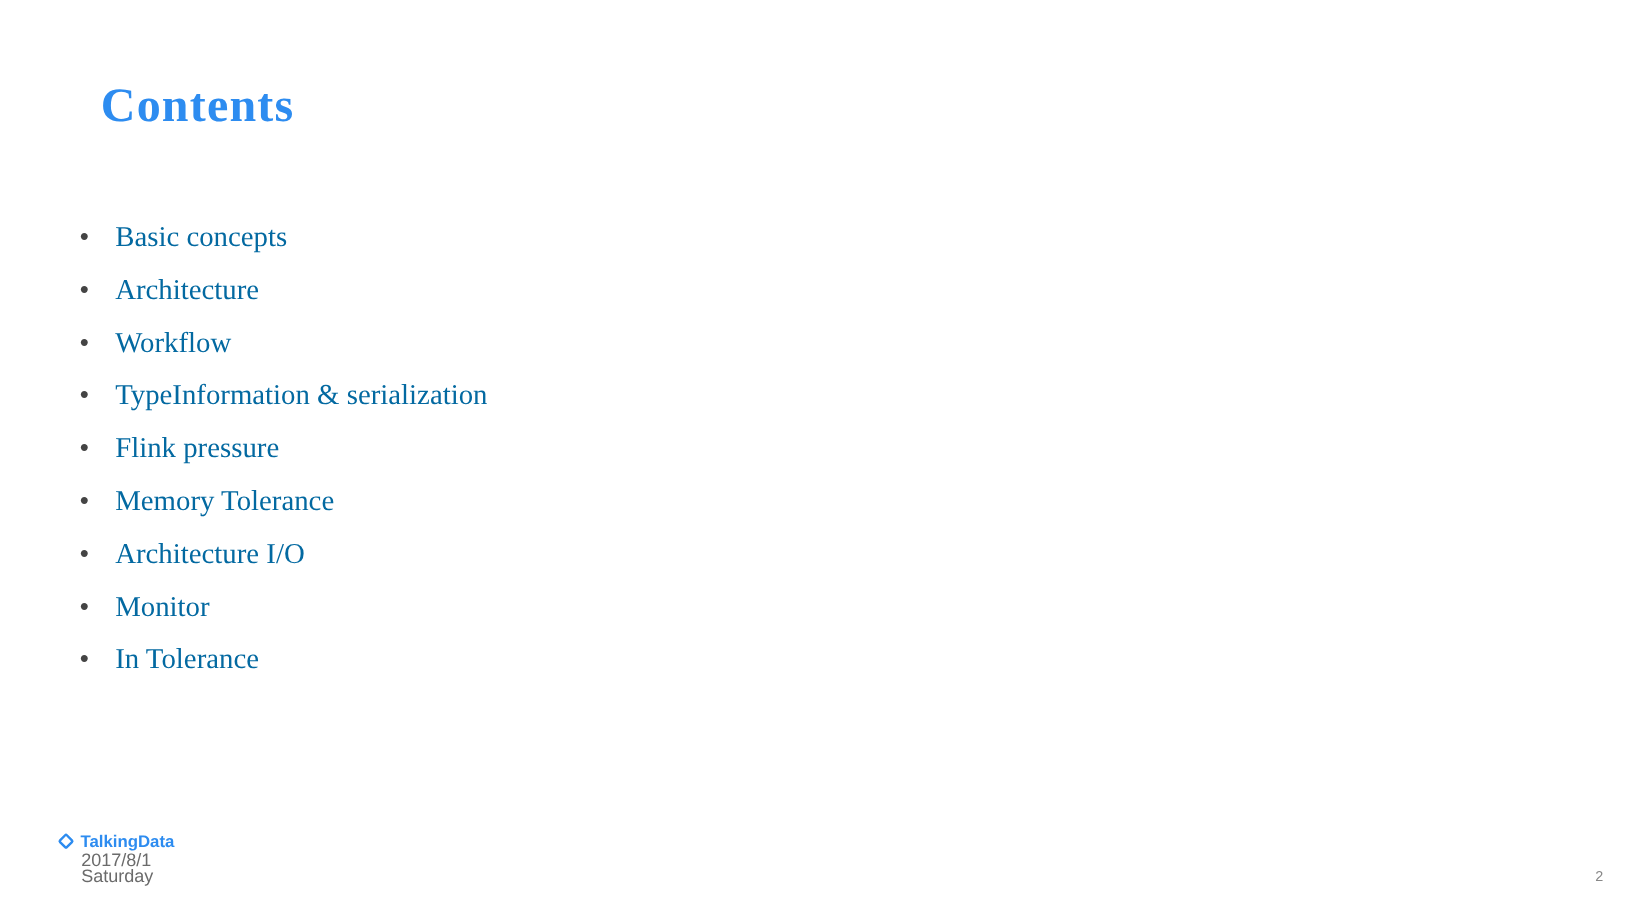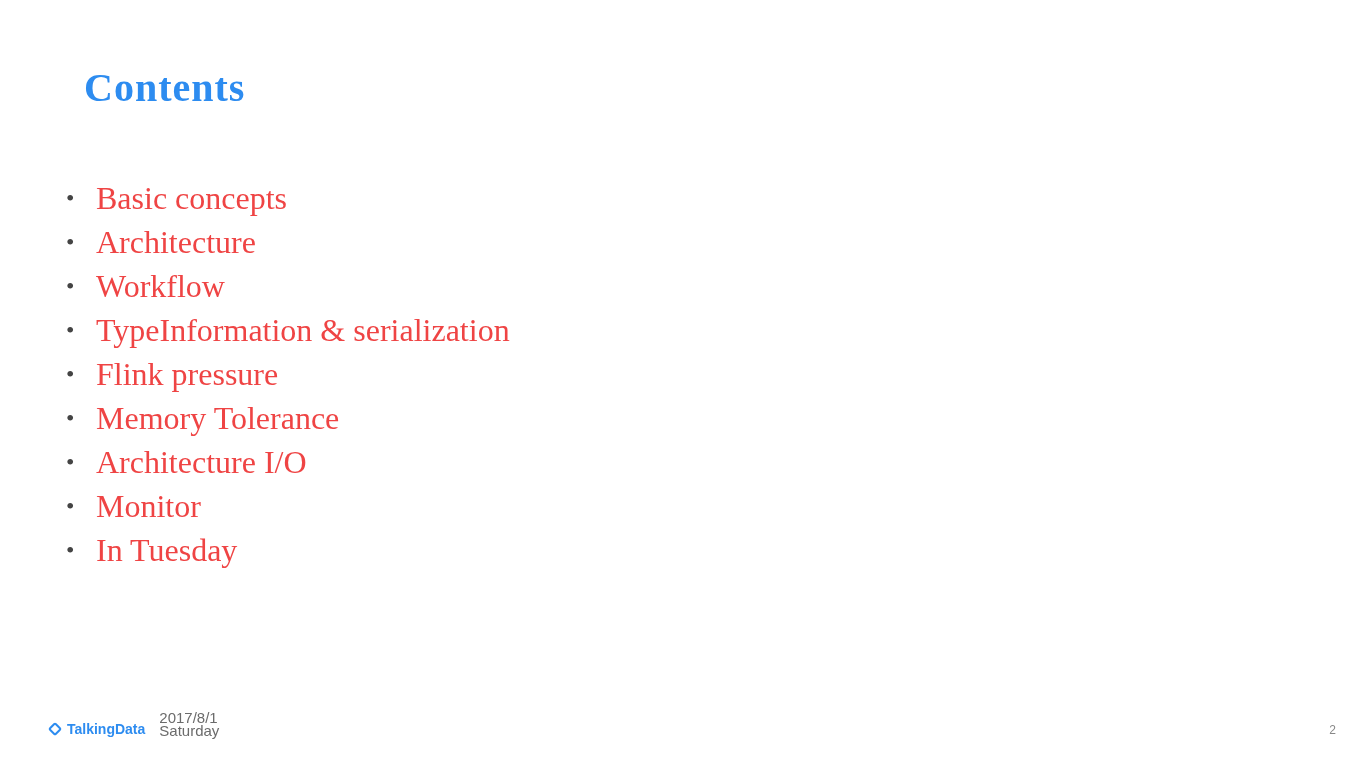--- a/index.html
+++ b/index.html
@@ -1,22 +1,22 @@
 <!DOCTYPE html>
 <html><head>
   <meta charset="utf-8">
   <style>
     * { margin: 0; padding: 0; box-sizing: border-box; }
     html, body { width: 1364px; height: 767px; background: #fff; font-family: "SimSun", "NSimSun", "FangSong", serif; overflow: hidden; position: relative; }
     .slide { position: relative; width: 100%; height: 100%; }
     .title { position: absolute; top: 64px; left: 56px; font-size: 40px; color: #2d8cf0; letter-spacing: 1px; margin-left: 28px; }
     .contents-list { position: absolute; top: 176px; left: 66px; list-style: none; }
-    .contents-list li { font-size: 32px; color: #ef4444; line-height: 44px; display: flex; align-items: center; }
+    .contents-list li { font-size: 24px; color: #0369a1; line-height: 44px; display: flex; align-items: center; }
     .contents-list li::before { content: "•"; font-size: 24px; color: #444; display: inline-block; width: 30px; text-align: left; }
-    .footer { position: absolute; left: 50px; bottom: 30px; display: flex; align-items: flex-end; gap: 14px; }
+    .footer { position: absolute; left: 50px; bottom: 30px; display: flex; align-items: center; gap: 2px; flex-direction: column; }
     .logo { display: flex; align-items: center; gap: 3px; font-family: Arial, Helvetica, sans-serif; font-weight: 700; font-size: 14px; color: #2d8cf0; }
     .logo .mark { width: 10px; height: 10px; border: 2px solid #2d8cf0; border-radius: 2px; transform: rotate(45deg); margin-right: 4px; display: inline-block; }
     .date-block { font-family: Arial, Helvetica, sans-serif; font-size: 15px; color: #6b6b6b; line-height: 13px; }
     .page-number { position: absolute; right: 28px; bottom: 30px; font-family: Arial, Helvetica, sans-serif; font-size: 12px; color: #888; }
   </style>
 </head>
 <body>
 
 <div class="slide">
 
@@ -41,21 +41,21 @@
     <li>
         <span>Memory Tolerance</span>
       </li>
     <li>
         <span>Architecture I/O</span>
       </li>
     <li>
         <span>Monitor</span>
       </li>
     <li>
-        <span>In Tuesday</span>
+        <span>In Tolerance</span>
       </li>
   </ul>
 
   <div class="footer">
     <div class="logo">
       <span class="mark"></span>
       <span>TalkingData</span>
     </div>
     <div class="date-block">
       <div>2017/8/1</div>

